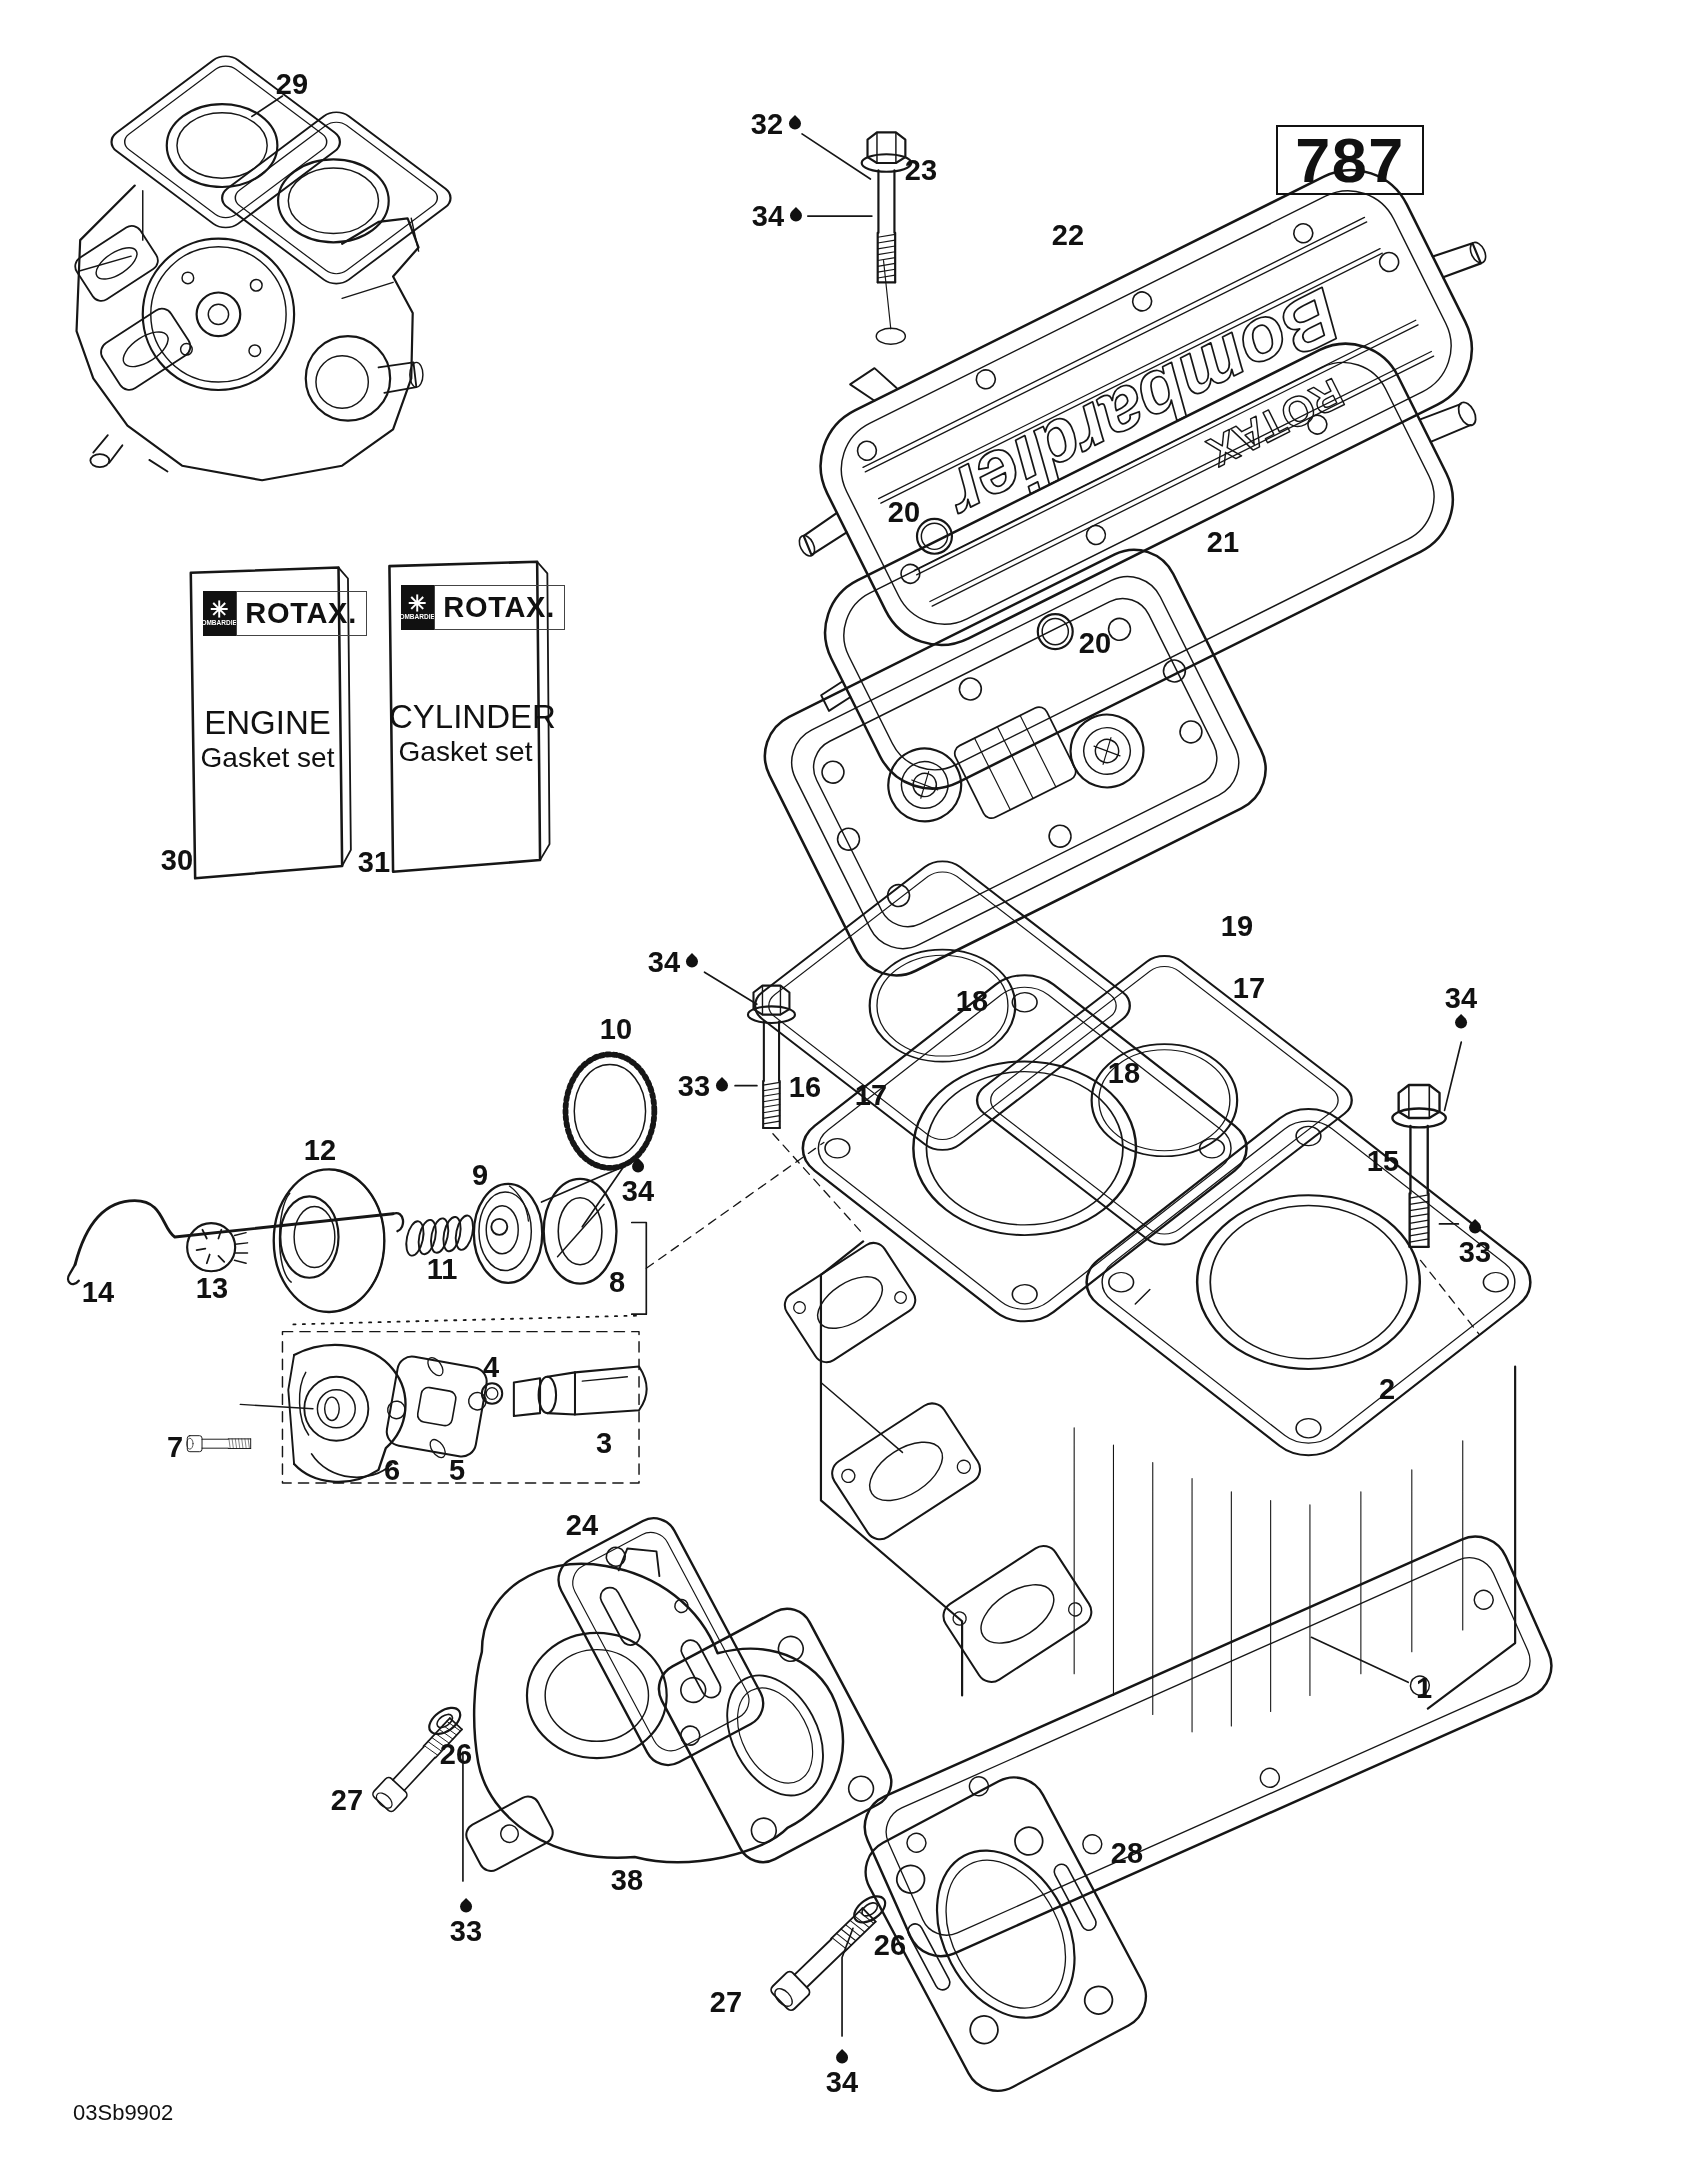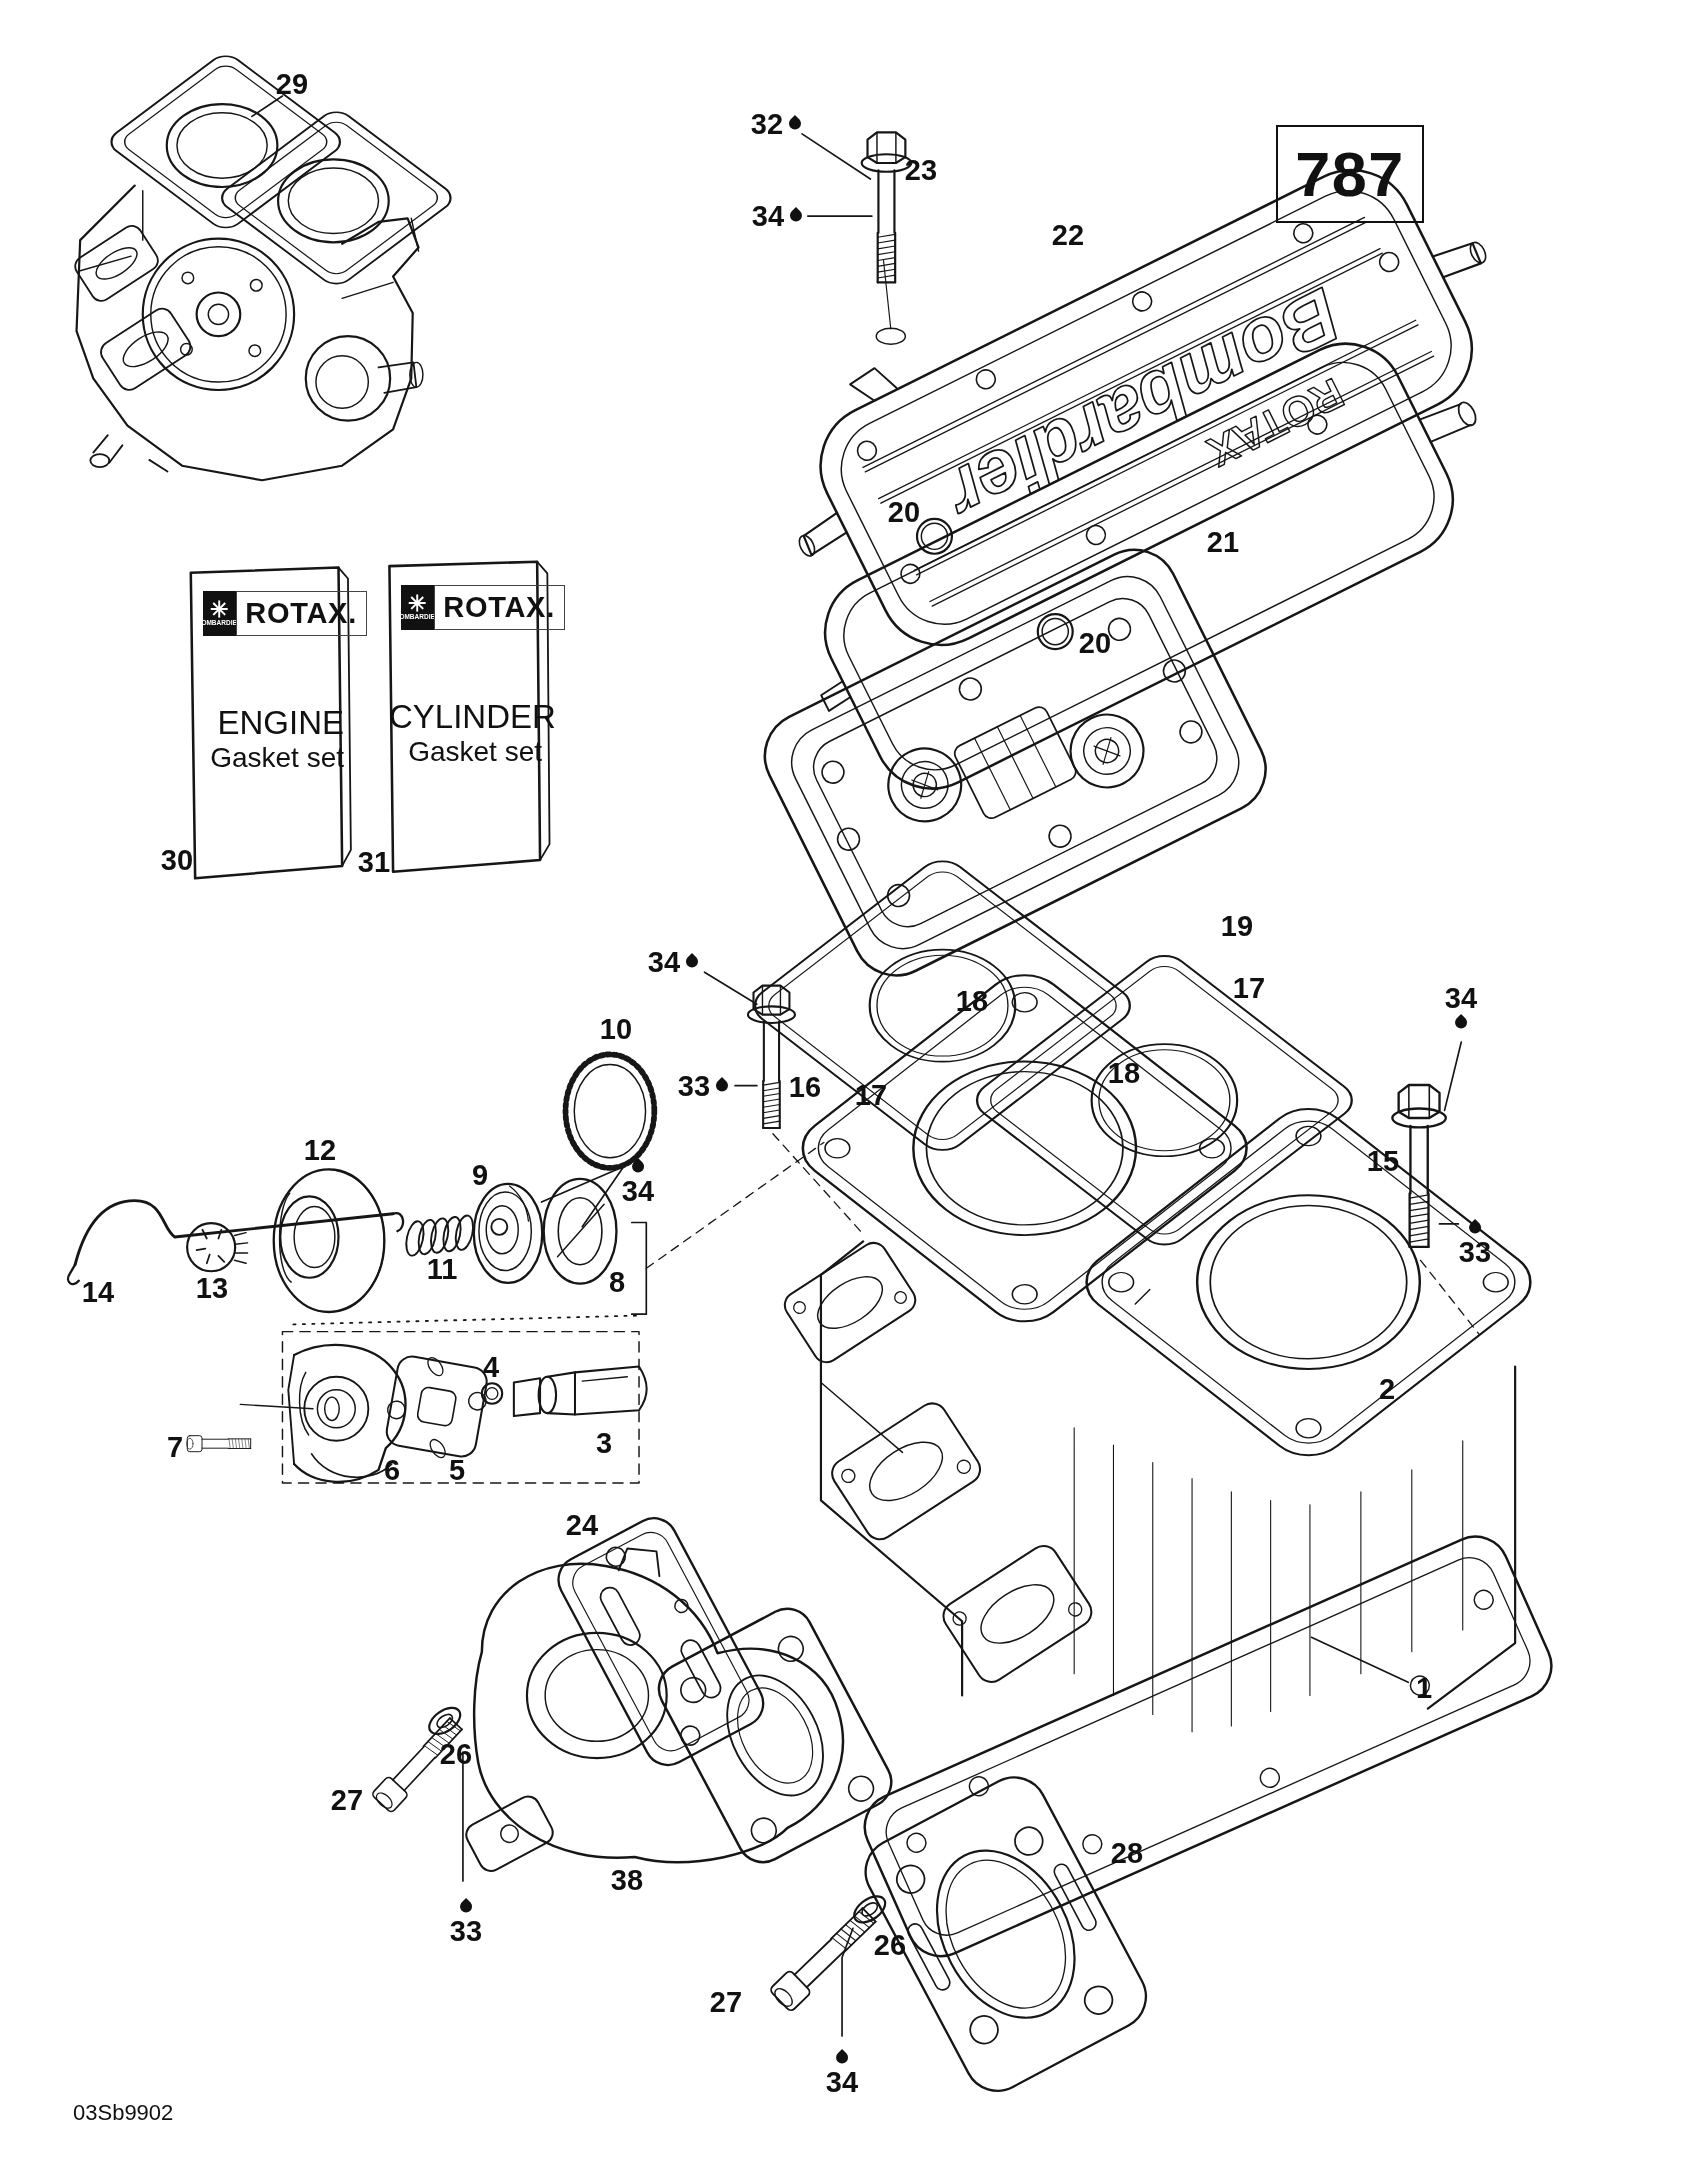--- a/index.html
+++ b/index.html
@@ -7,33 +7,33 @@
          font-family:"Liberation Sans",sans-serif;color:#111;}
   svg.art{position:absolute;left:0;top:0;}
   .layer{position:absolute;left:0;top:0;width:1687px;height:2183px;}
   
   .callout{position:absolute;transform:translate(-50%,-50%);display:flex;align-items:center;
            gap:5.8px;font:700 29px/1 "Liberation Sans",sans-serif;color:#111;white-space:nowrap;}
   .callout.d-a,.callout.d-b{flex-direction:column;gap:3.6px;}
   .drop{width:12.4px;height:12.4px;background:#111;border-radius:0 50% 50% 50%;
         transform:rotate(45deg);flex:0 0 auto;}
   
-  .model-box{position:absolute;left:1276px;top:125px;width:148px;height:98px;border:2.9px solid #111;
+  .model-box{position:absolute;left:1276px;top:125px;width:148px;height:70px;border:2.9px solid #111;
              box-sizing:border-box;display:flex;align-items:center;justify-content:center;
              font:700 63px/1 "Liberation Sans",sans-serif;letter-spacing:1.5px;}
   .doc-code{position:absolute;left:73px;top:2102px;font:400 22px/1 "Liberation Sans",sans-serif;}
   
   .kit{position:absolute;box-sizing:border-box;}
   .kit .logo{position:absolute;display:flex;align-items:stretch;height:45px;}
   .logo-mark{width:33px;background:#111;color:#fff;display:flex;flex-direction:column;
              align-items:center;justify-content:center;font:700 6.5px/1 "Liberation Sans",sans-serif;}
   .logo-mark .star{font-size:22px;line-height:20.4px;}
   .logo-name{border:1.5px solid #444;display:flex;align-items:center;justify-content:center;
              font:700 29px/1 "Liberation Sans",sans-serif;padding:0 8.7px;letter-spacing:0.7px;}
-  .kit-text{position:absolute;text-align:right;width:100%;}
+  .kit-text{position:absolute;text-align:center;width:100%;}
   .kit-line1{font:400 33px/1.1 "Liberation Sans",sans-serif;}
   .kit-line2{font:400 28px/1.2 "Liberation Sans",sans-serif;}
 </style>
 </head>
 <body>
 
 <div class="stage">
 
   <svg class="art" width="1687" height="2183" viewBox="0 0 2318 3000" stroke="#161616" fill="none" stroke-linecap="round" stroke-linejoin="round">
 

